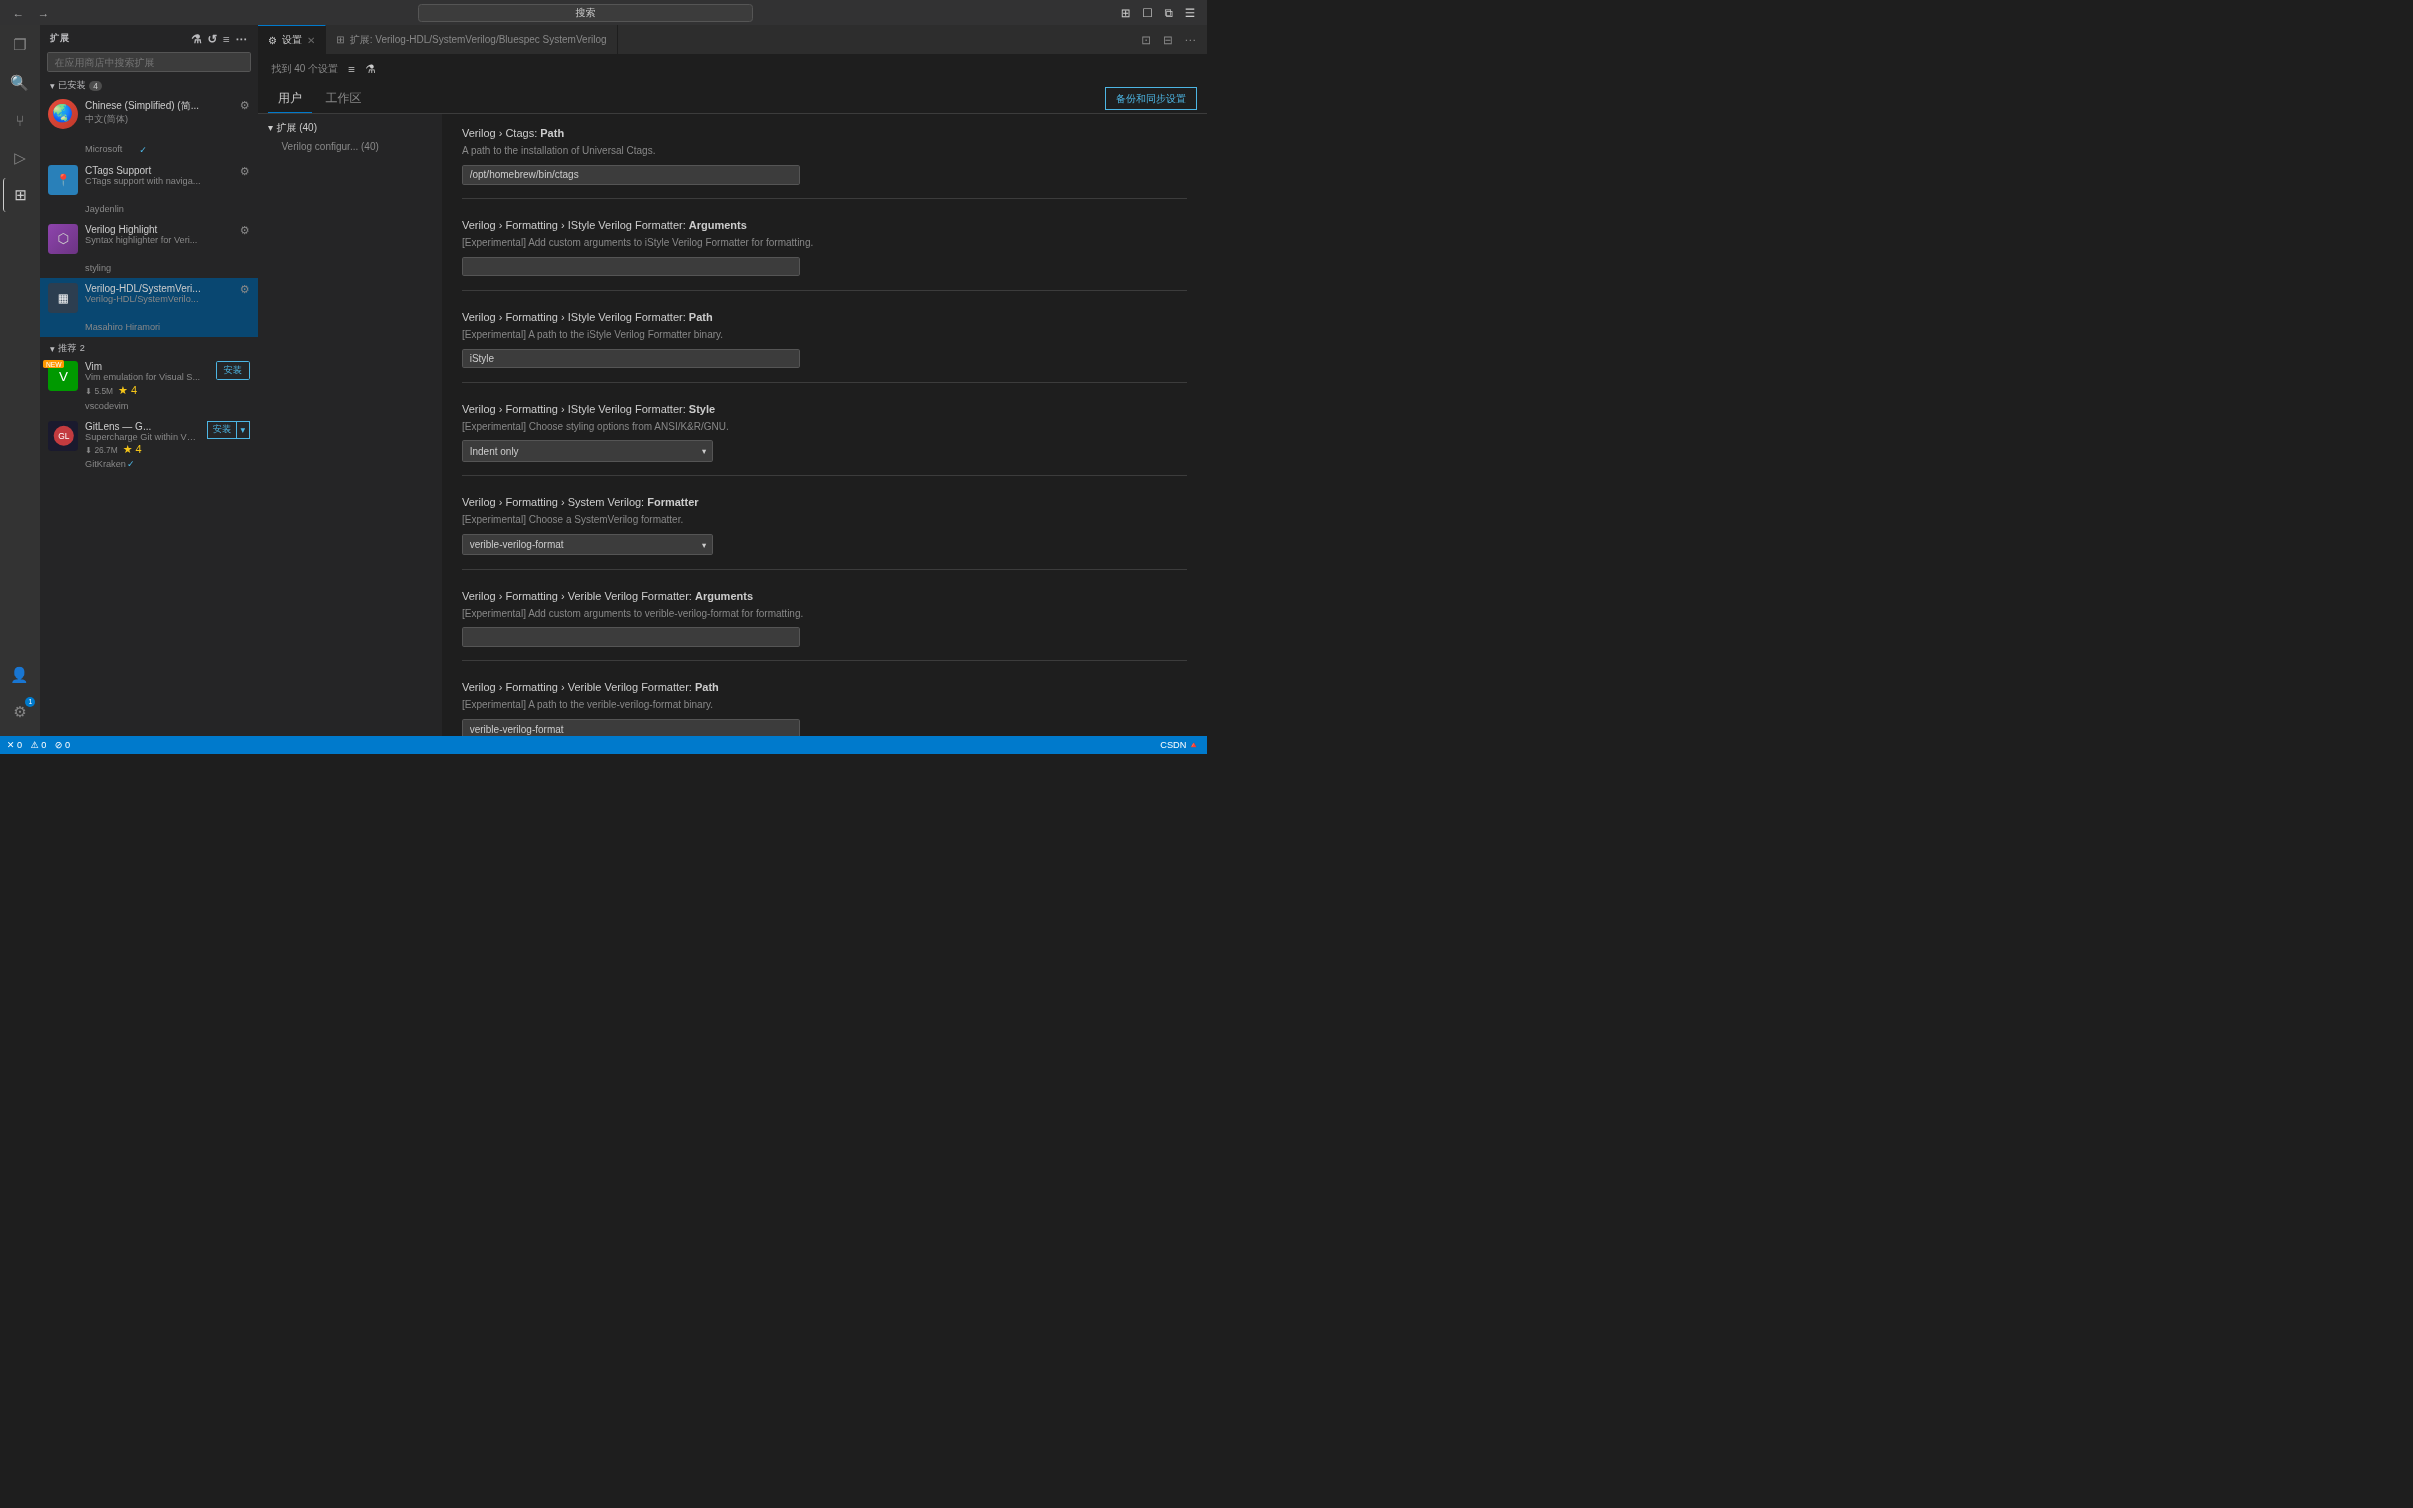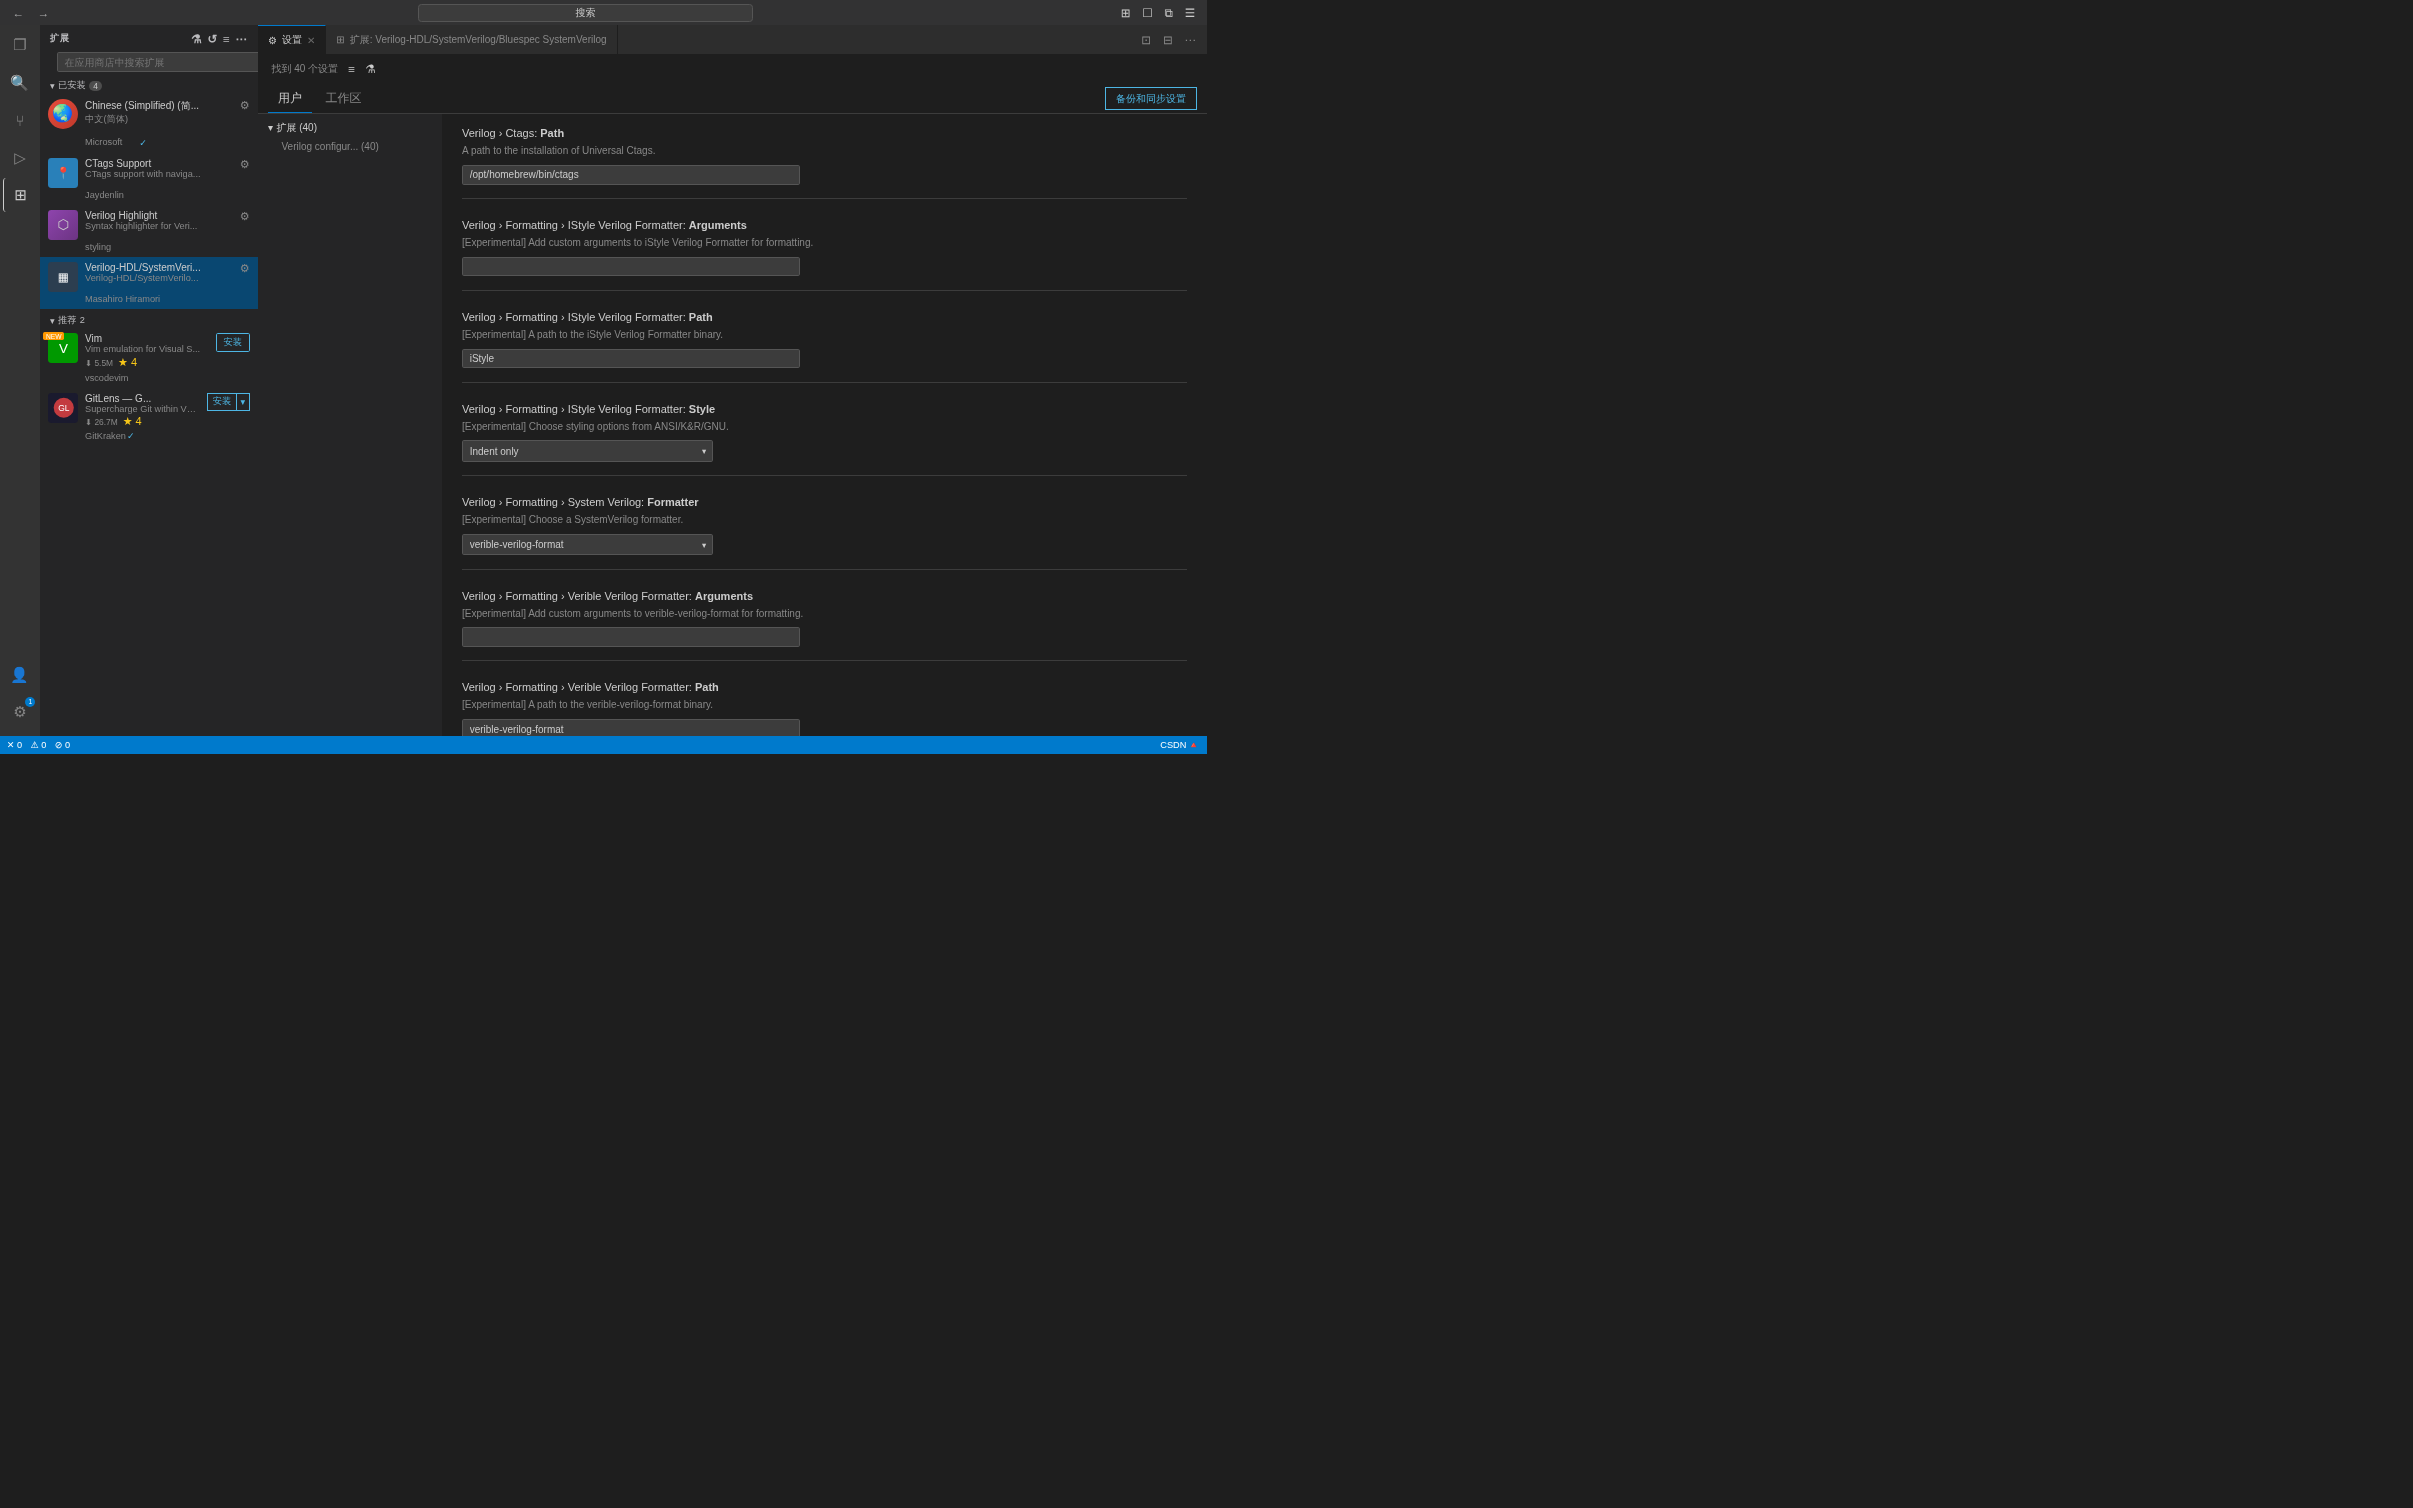--- a/index.html
+++ b/index.html
@@ -139,21 +139,20 @@
       padding: 3.4px 6.7px;
     }
     .sidebar-search input {
       width: 100%;
       background: #3c3c3c;
       border: 0.8px solid #555;
       color: #ccc;
       padding: 3.4px 6.7px;
       font-size: 10px;
       border-radius: 1.7px;
-      margin-left: 10px;
     }
 
     .section-label {
       padding: 3.4px 10px 1.7px;
       font-size: 9.2px;
       color: #bbbbbe;
       display: flex;
       align-items: center;
       gap: 3.4px;
       cursor: pointer;
@@ -185,21 +184,21 @@
       flex-shrink: 0;
       display: flex;
       align-items: center;
       justify-content: center;
       font-size: 17px;
       overflow: hidden;
     }
     .ext-info { flex: 1; min-width: 0; }
     .ext-name { font-size: 10px; color: #ccc; font-weight: 500; white-space: nowrap; overflow: hidden; text-overflow: ellipsis; }
     .ext-desc { font-size: 9.2px; color: #888; white-space: nowrap; overflow: hidden; text-overflow: ellipsis; }
-    .ext-meta { display: flex; align-items: center; gap: 17px; margin-top: 11px; }
+    .ext-meta { display: flex; align-items: center; gap: 17px; margin-top: 18px; }
     .ext-author { font-size: 9.2px; color: #888; }
     .verified-icon { color: #4db6e4; font-size: 9.2px; }
     .ext-gear { color: #888; cursor: pointer; font-size: 11px; }
     .install-btn {
       background: none;
       border: 0.8px solid #4db6e4;
       color: #4db6e4;
       padding: 1.7px 6.7px;
       border-radius: 1.7px;
       font-size: 9.2px;

